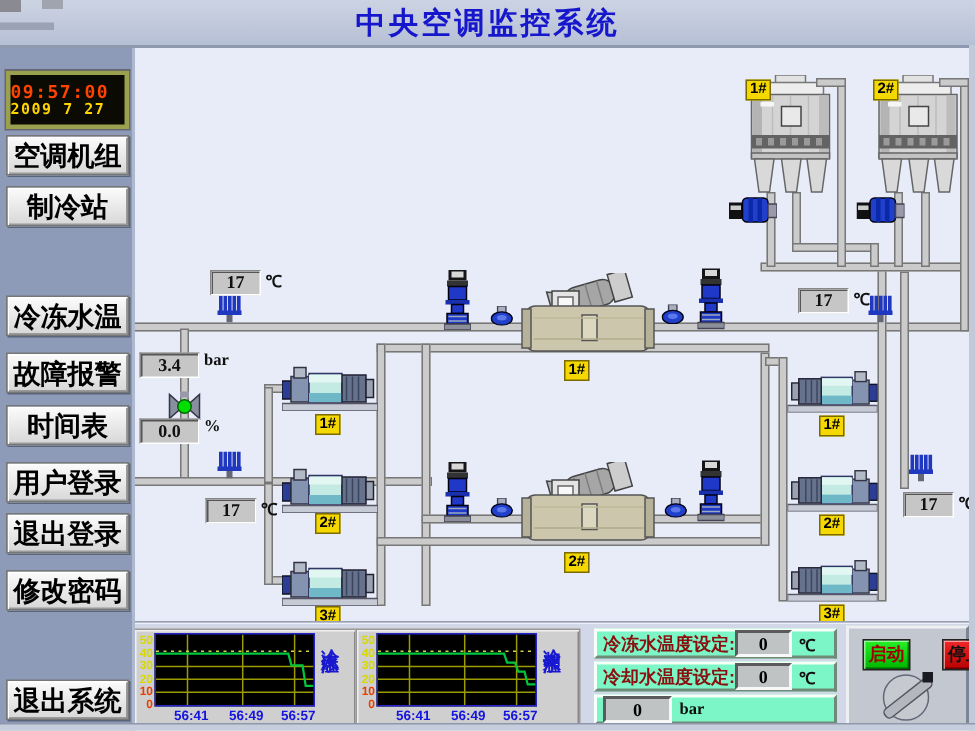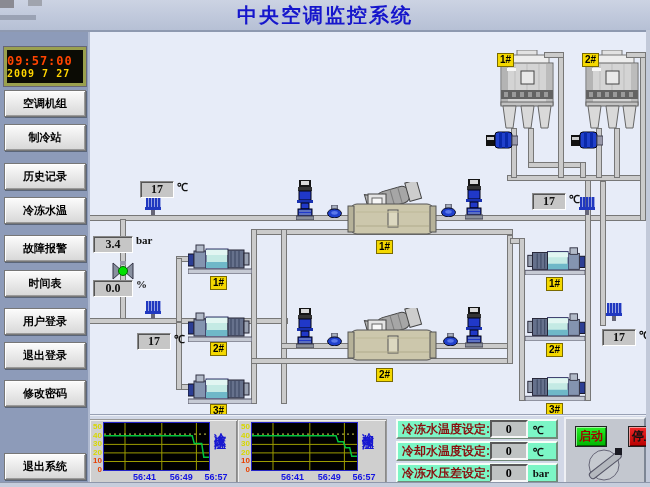--- a/index.html
+++ b/index.html
@@ -30,21 +30,21 @@
     display:flex;flex-direction:column;align-items:flex-start;justify-content:center;
   }
   .clock .tm{color:#ff4400;font:bold 12px "DejaVu Sans Mono",monospace;letter-spacing:1px;}
   .clock .dt{color:#ffd400;font:bold 10px "DejaVu Sans Mono",monospace;letter-spacing:1px;}
   .sbtn{
     position:absolute;left:4px;width:80px;height:25px;
     background:linear-gradient(#fcfcfc,#d7d7d7);
     border:1px solid #777;
     box-shadow:inset 1px 1px 0 #fff, inset -1px -1px 0 #9a9a9a, 1px 1px 0 #5a6578;
     display:flex;align-items:center;justify-content:center;
-    font-size:11px;font-weight:bold;color:#000;cursor:pointer;
+    font-size:18px;font-weight:bold;color:#000;cursor:pointer;
   }
   
   .canvas{left:0;top:0;width:650px;height:487px;z-index:1;}
   .pipe{position:absolute;background:#cbcbcb;border:1px solid #777;box-sizing:border-box;z-index:1;}
   .pipe.z3{z-index:3;}
   .equip{position:absolute;z-index:2;}
   .tag{
     position:absolute;z-index:4;background:#f4d800;border:1px solid #7a6a00;
     font:bold 10px "Liberation Sans",sans-serif;color:#000;
     padding:0 2px;line-height:12px;
@@ -63,21 +63,21 @@
     left:88px;top:414px;width:562px;height:73px;background:#d2d8e7;
     border-top:1px solid #98a0b4;box-shadow:inset 0 1px 0 #eef1f8;z-index:3;
   }
   .chart-panel{
     background:#cfcfcf;border:1px solid #999;
     box-shadow:inset 1px 1px 0 #f0f0f0, inset -1px -1px 0 #8a8a8a;z-index:4;
   }
   .cplot{position:absolute;background:#000;border:1px solid #2424c8;box-sizing:content-box;}
   .cplot svg{display:block;}
   .ytick{position:absolute;font:bold 8px "Liberation Sans",sans-serif;width:12px;text-align:right;z-index:2;}
-  .xtick{position:absolute;font:bold 9px "Liberation Sans",sans-serif;color:#1414e0;width:30px;text-align:left;margin-left:24px;}
+  .xtick{position:absolute;font:bold 9px "Liberation Sans",sans-serif;color:#1414e0;width:30px;text-align:right;}
   .cside{
     position:absolute;writing-mode:vertical-rl;text-orientation:upright;
     font:bold 12px "Liberation Sans",sans-serif;color:#1818d0;letter-spacing:2px;line-height:1;
   }
   
   .sp-row{
     position:absolute;left:396px;width:162px;height:20px;background:#7cf6c6;
     border:2px solid #708a78;border-top-color:#f6fff8;border-left-color:#f6fff8;
     box-sizing:border-box;display:flex;align-items:center;padding:0 4px;z-index:4;
   }
@@ -482,21 +482,20 @@
 </svg></div>
   </div>
 
 <div class="abs sidebar">
   <div class="clock">
     <span class="tm">09:57:00</span>
     <span class="dt">2009 7  27</span>
   </div>
   <div class="sbtn" style="top:60px;">空调机组</div>
   <div class="sbtn" style="top:94px;">制冷站</div>
-  <div class="sbtn" style="top:133px;">历史记录</div>
   <div class="sbtn" style="top:167px;">冷冻水温</div>
   <div class="sbtn" style="top:205px;">故障报警</div>
   <div class="sbtn" style="top:240px;">时间表</div>
   <div class="sbtn" style="top:278px;">用户登录</div>
   <div class="sbtn" style="top:312px;">退出登录</div>
   <div class="sbtn" style="top:350px;">修改密码</div>
   <div class="sbtn" style="top:423px;">退出系统</div>
 </div>
 
 <div class="abs bottomstrip"></div>
@@ -554,21 +553,20 @@
   <span class="sp-label">冷冻水温度设定:</span>
   <span class="sp-box">0</span>
   <span class="sp-unit">℃</span>
 </div>
 <div class="sp-row" style="top:441px;">
   <span class="sp-label">冷却水温度设定:</span>
   <span class="sp-box">0</span>
   <span class="sp-unit">℃</span>
 </div>
 <div class="sp-row" style="top:463px;">
-  <span class="sp-label">冷冻水压差设定:</span>
   <span class="sp-box">0</span>
   <span class="sp-unit">bar</span>
 </div>
 
 <div class="abs ctrl-panel">
   <div class="cbtn start">启动</div>
   <div class="cbtn stop">停止</div>
   <div class="abs" style="left:16px;top:26px;">
     <svg viewBox="0 0 46 38" width="46" height="38">
       <circle cx="22" cy="20" r="15" fill="#c6cad0" stroke="#667"></circle>

